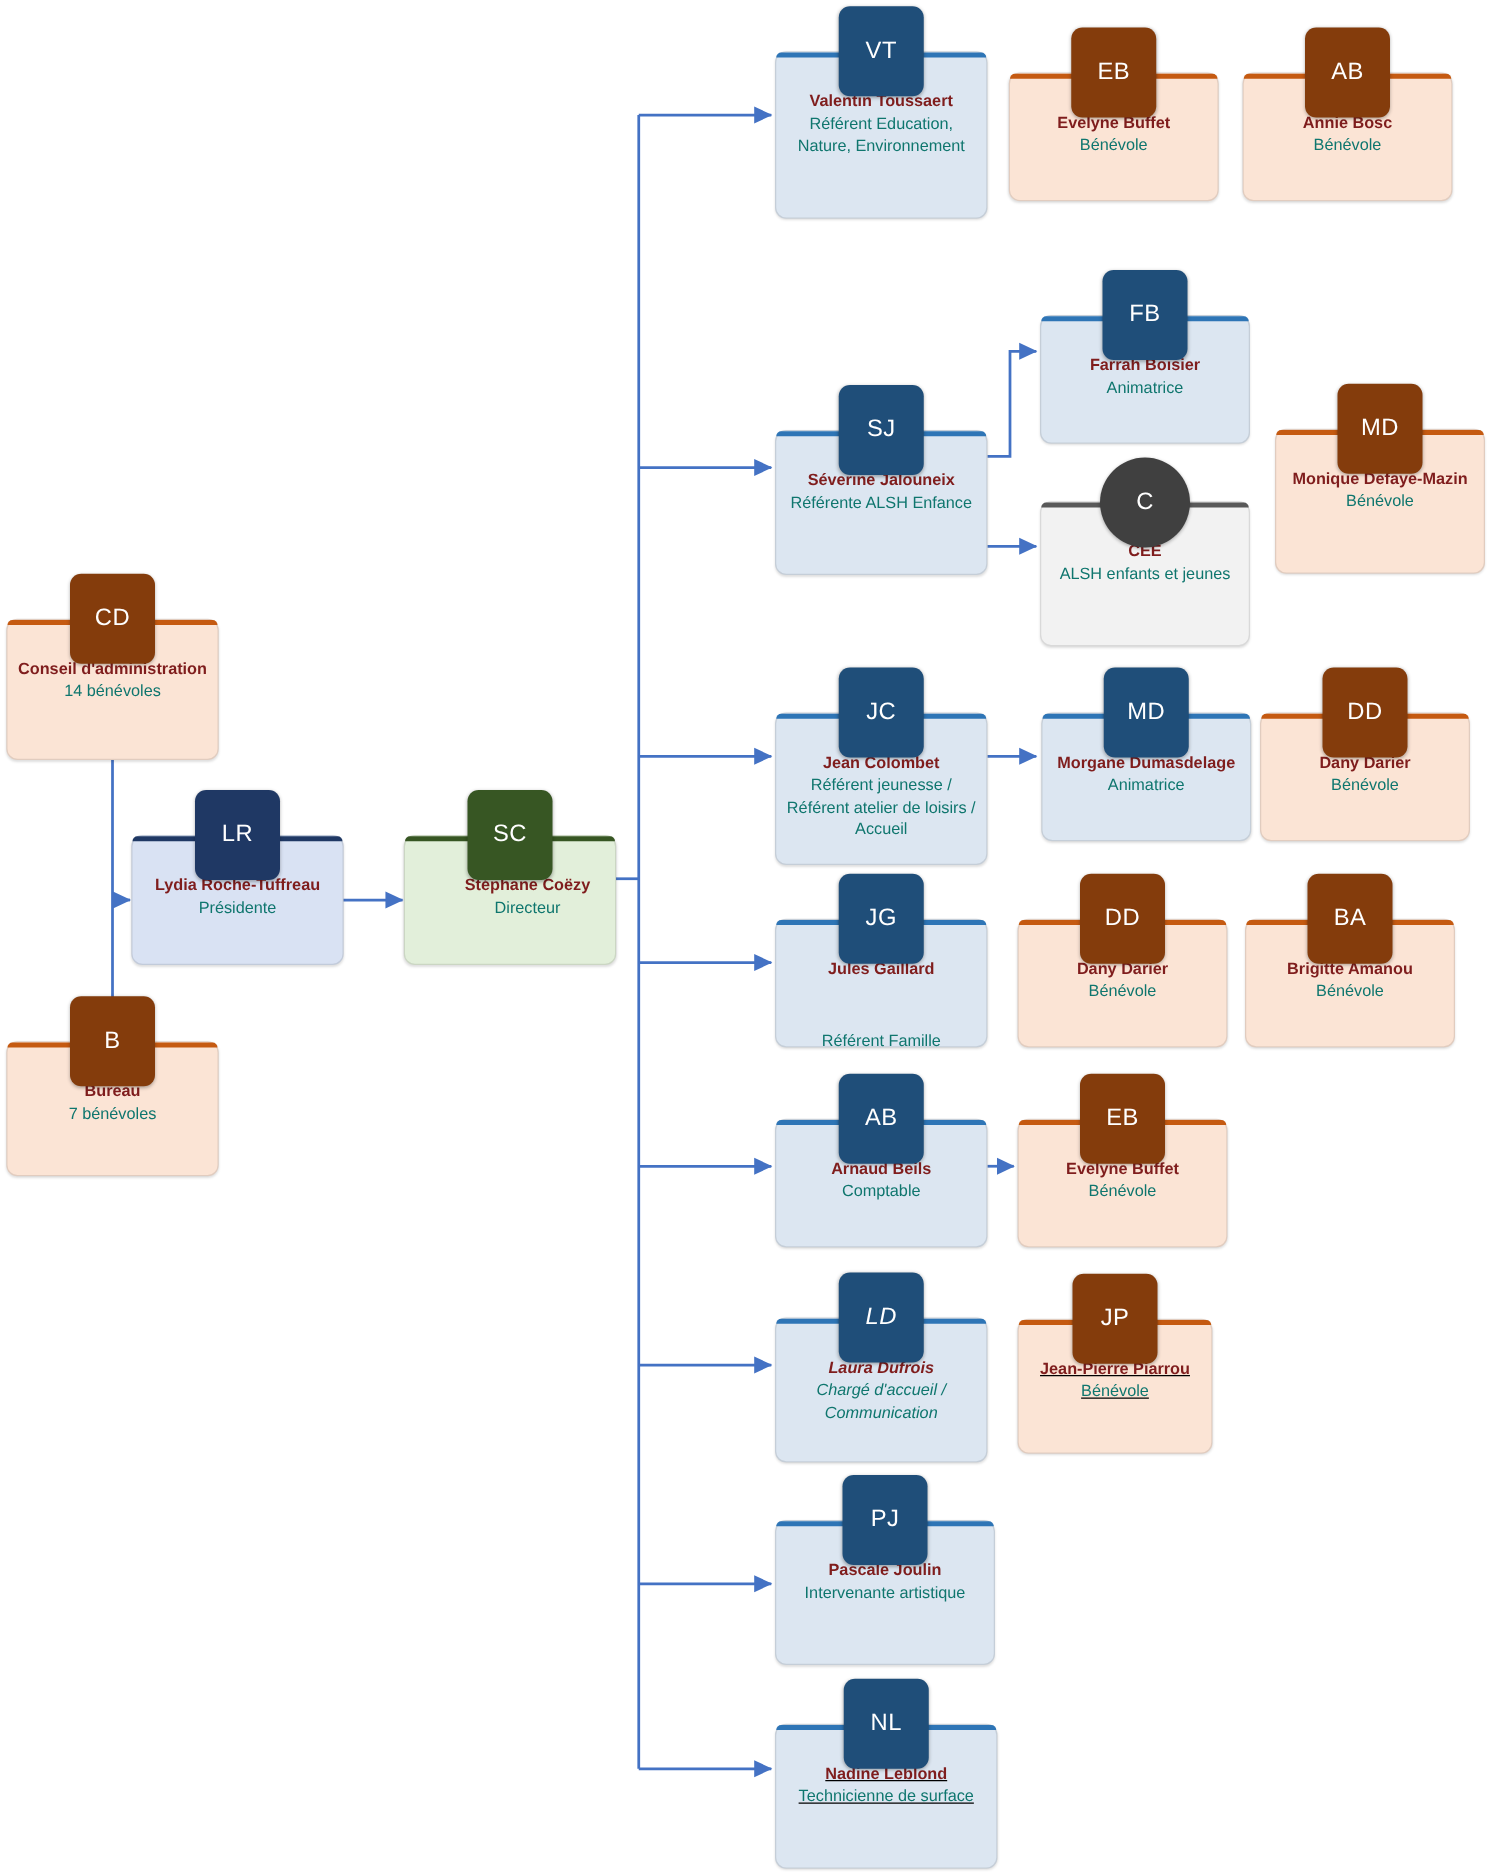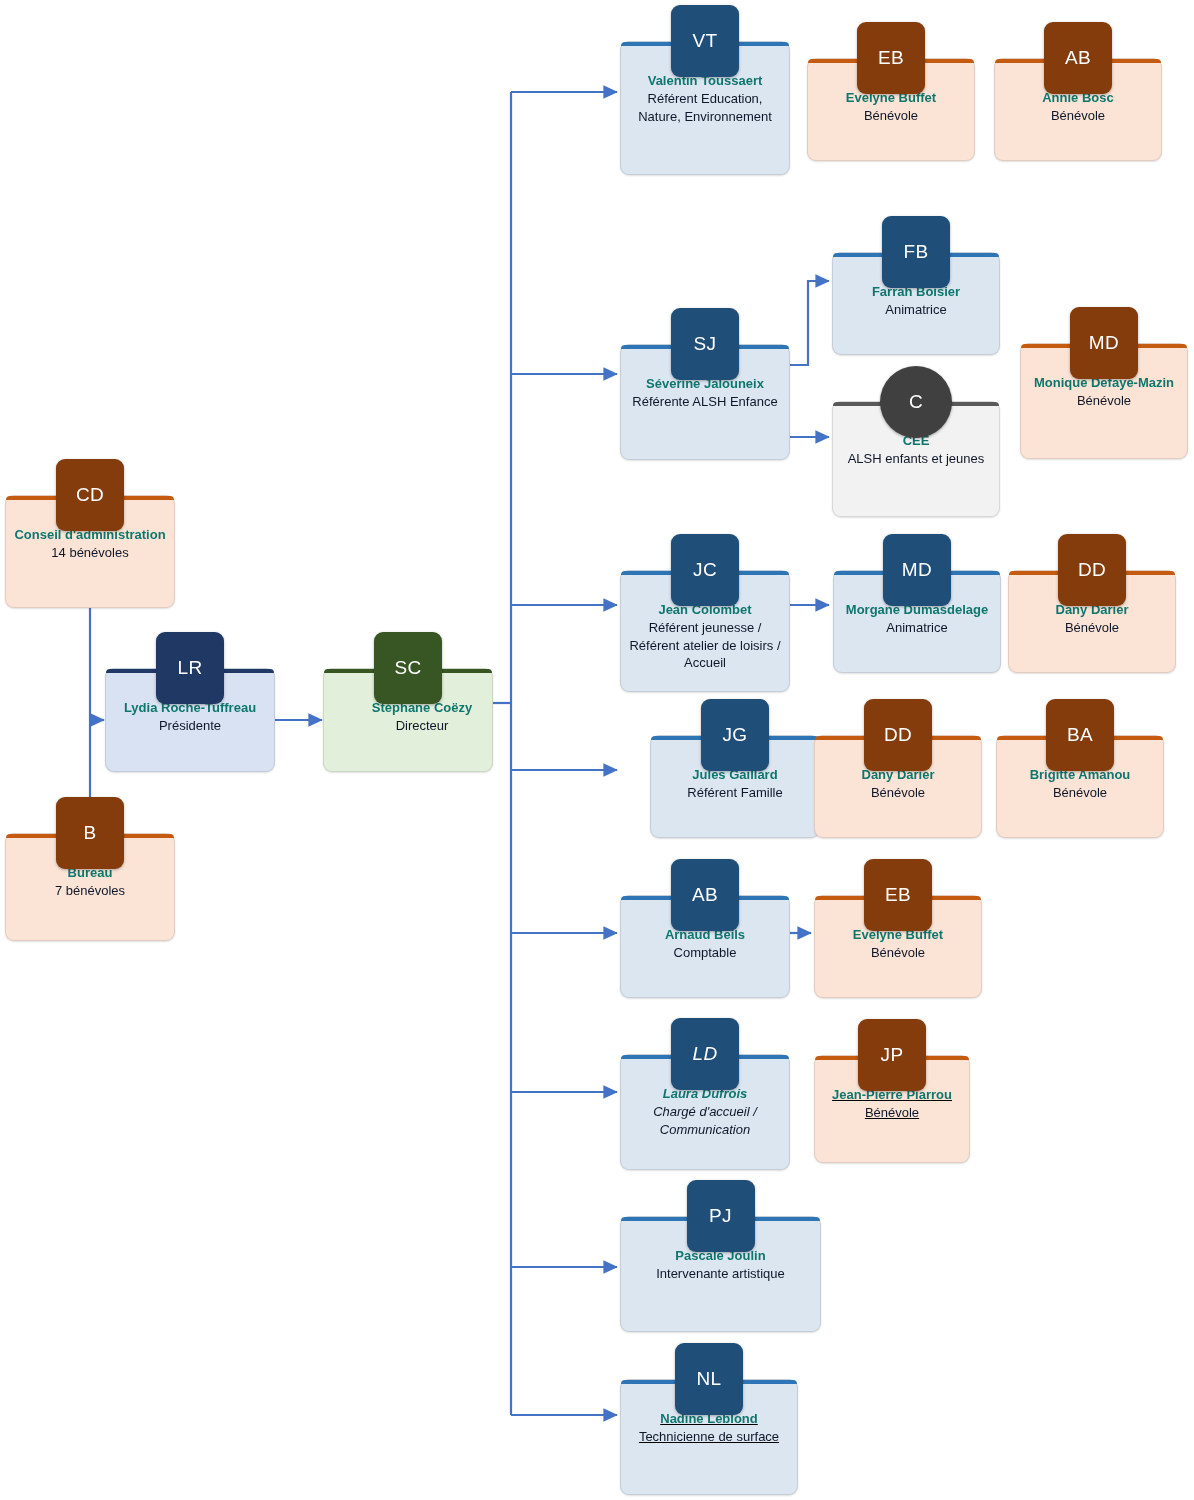--- a/index.html
+++ b/index.html
@@ -61,27 +61,27 @@
   .badge.circle {
     width: 72px;
     height: 72px;
     border-radius: 50%;
     top: -36px;
     box-shadow: 0 1px 3px rgba(0,0,0,0.33);
   }
   .nm {
     font-weight: bold;
     font-size: 13px;
-    color: #0f766e;
+    color: #7f1d1d;
     line-height: 1.32;
     margin-bottom: 1px;
   }
   .rl {
     font-size: 13px;
-    color: #0f172a;
+    color: #0f766e;
     line-height: 1.34;
   }
   
   .t-blue   { background: #DCE6F1; }
   .t-blue   > .topbar { background: #2E75B6; }
   .t-blue   .badge { background: #1F4E79; }
 
   .t-lav    { background: #D9E2F3; }
   .t-lav    > .topbar { background: #1F3864; }
   .t-lav    .badge { background: #1F3864; }
@@ -230,21 +230,21 @@
     <span class="rl">Animatrice</span>
   </div>
 
   <div class="node t-orange" style="left:1008px; top:570px; width:168px; height:103px;">
     <span class="topbar"></span>
     <span class="badge">DD</span>
     <span class="nm">Dany Darier</span>
     <span class="rl">Bénévole</span>
   </div>
 
-  <div class="node t-blue" style="left:650px; top:735px; width:170px; height:103px;">
+  <div class="node t-blue" style="left:620px; top:735px; width:170px; height:103px;gap:40px;">
     <span class="topbar"></span>
     <span class="badge">JG</span>
     <span class="nm">Jules Gaillard</span>
     <span class="rl">Référent Famille</span>
   </div>
 
   <div class="node t-orange" style="left:814px; top:735px; width:168px; height:103px;">
     <span class="topbar"></span>
     <span class="badge">DD</span>
     <span class="nm">Dany Darier</span>
@@ -279,21 +279,21 @@
     <span class="rl">Chargé d'accueil / Communication</span>
   </div>
 
   <div class="node t-orange" style="left:814px; top:1055px; width:156px; height:108px;text-decoration:underline;">
     <span class="topbar"></span>
     <span class="badge">JP</span>
     <span class="nm">Jean-Pierre Piarrou</span>
     <span class="rl">Bénévole</span>
   </div>
 
-  <div class="node t-blue" style="left:620px; top:1216px; width:201px; height:116px;">
+  <div class="node t-blue" style="left:620px; top:1216px; width:176px; height:116px;">
     <span class="topbar"></span>
     <span class="badge">PJ</span>
     <span class="nm">Pascale Joulin</span>
     <span class="rl">Intervenante artistique</span>
   </div>
 
   <div class="node t-blue" style="left:620px; top:1379px; width:178px; height:116px;text-decoration:underline;">
     <span class="topbar"></span>
     <span class="badge">NL</span>
     <span class="nm">Nadine Leblond</span>

